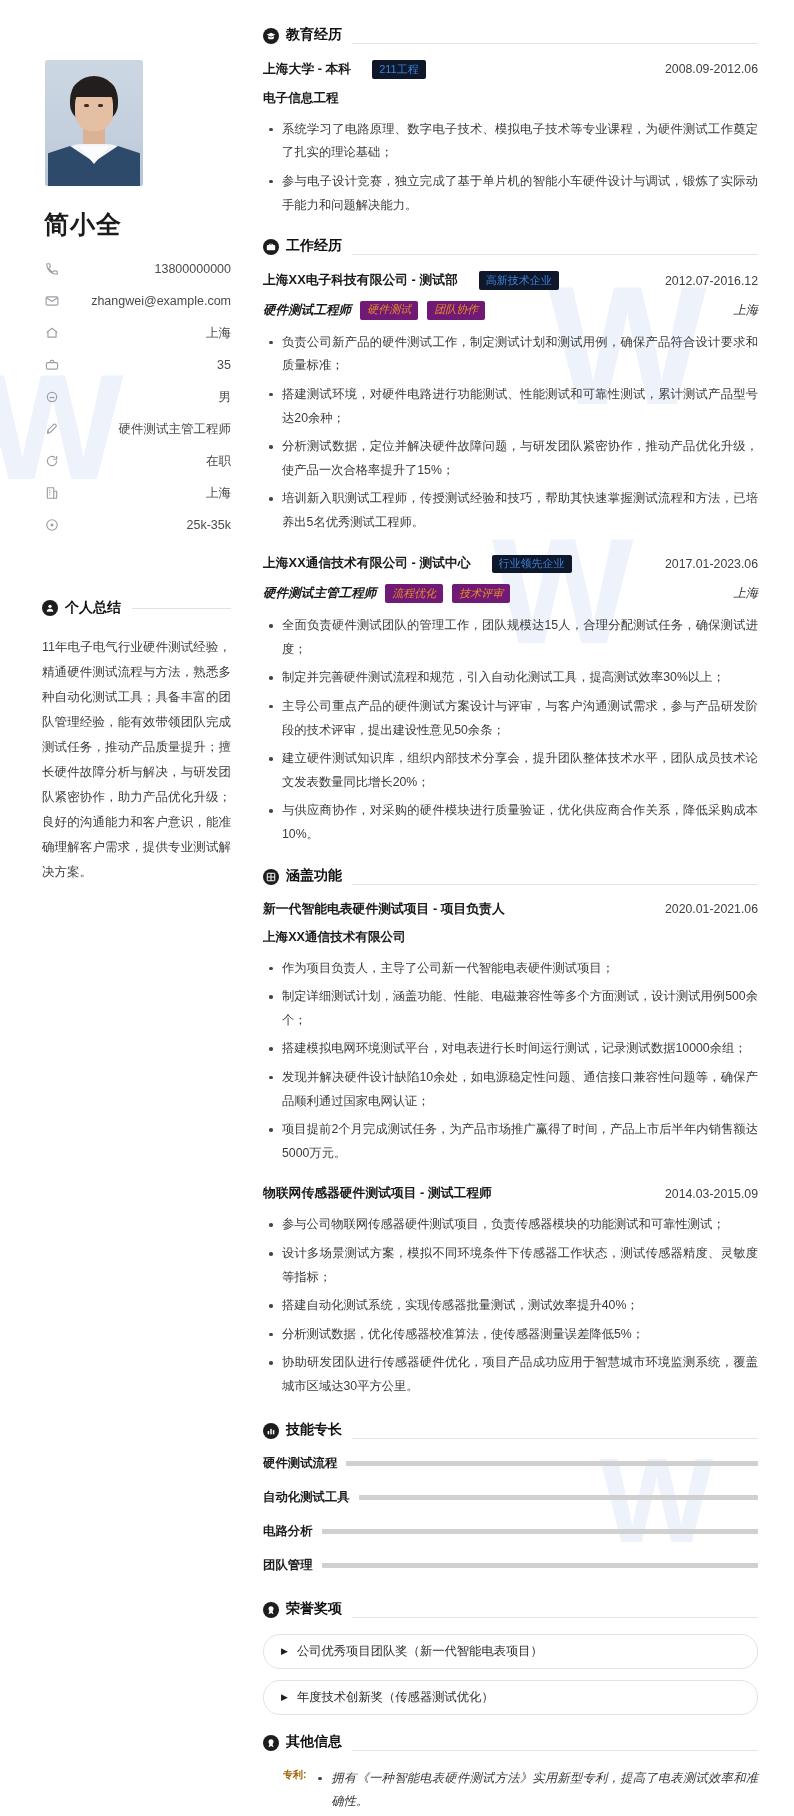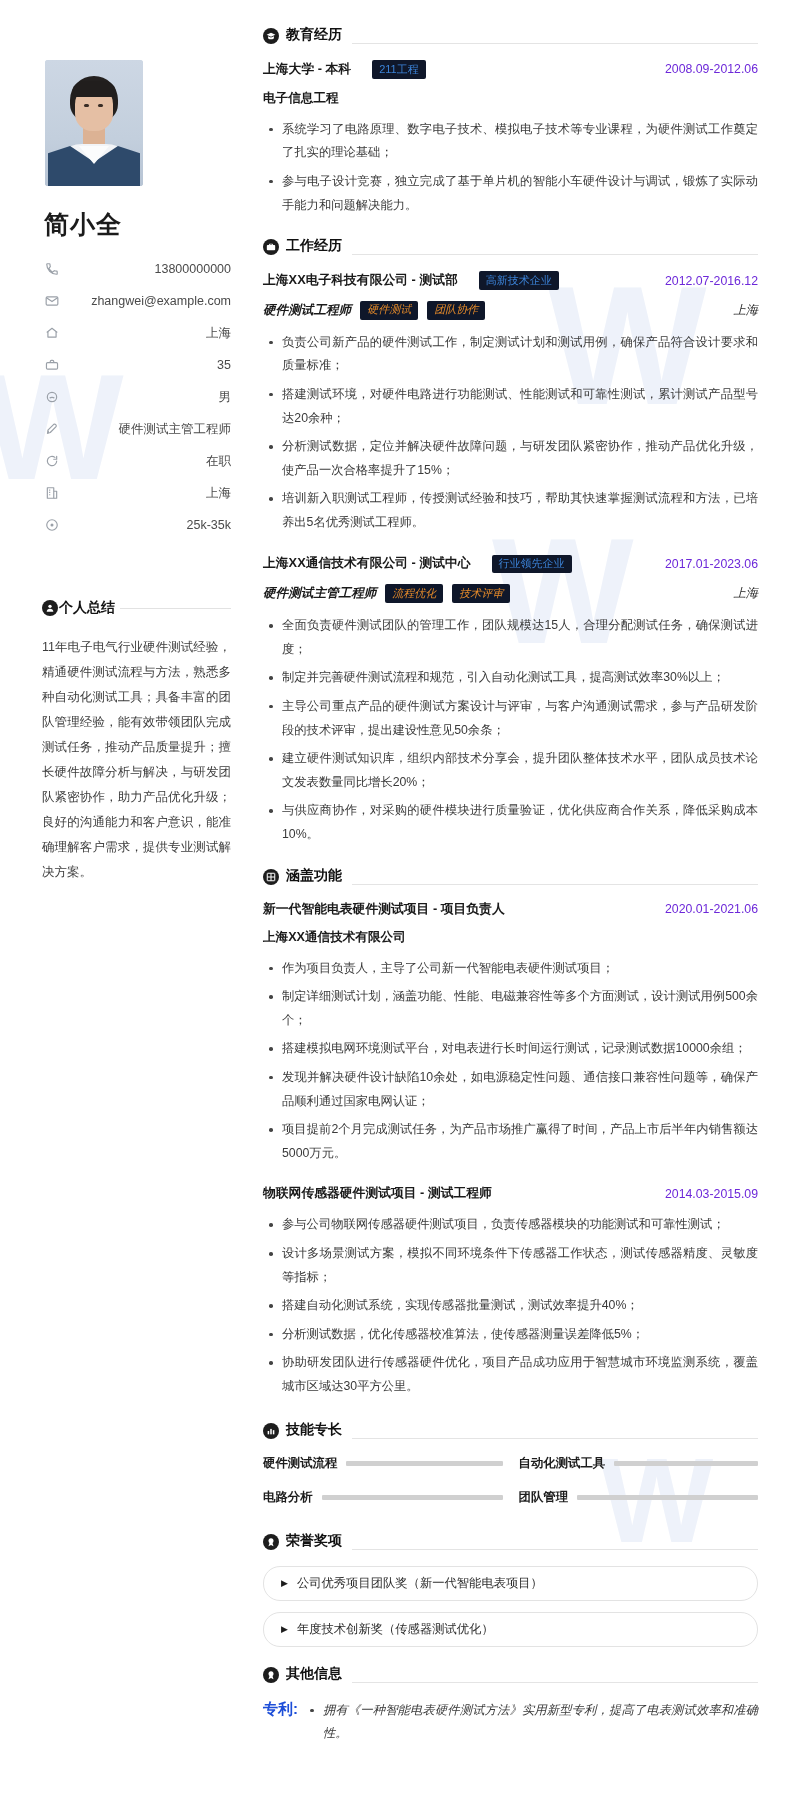--- a/index.html
+++ b/index.html
@@ -89,21 +89,21 @@
     width: 15px; height: 15px;
     flex: 0 0 15px;
     display: flex; align-items: center; justify-content: center;
     color: #9aa0a8;
   }
   .contact-row .ci svg { display: block; }
   .contact-val { line-height: 1.2; }
 
   .side-section { margin-top: 66px; }
   .side-head {
-    display: flex; align-items: center; gap: 1px;
+    display: flex; align-items: center; gap: 7px;
     margin: 0 0 18px 0;
   }
   .side-head .badge {
     width: 16px; height: 16px; border-radius: 50%;
     background: #1d1d1d; color: #fff;
     display: flex; align-items: center; justify-content: center;
     flex: 0 0 16px;
   }
   .side-head .badge svg { display: block; }
   .side-head .t { font-size: 14px; font-weight: 700; color: #141414; }
@@ -141,41 +141,41 @@
   .sec-head .t { font-size: 14px; font-weight: 700; color: #111; white-space: nowrap; }
   .sec-head .rule { flex: 1; height: 1px; background: #e4e4e4; margin-left: 3px; }
 
   .entry { margin-bottom: 20px; }
   .entry-top {
     display: flex; align-items: center;
     gap: 21px;
     margin-bottom: 11px;
   }
   .entry-title { font-size: 12.8px; font-weight: 700; color: #1a1a1a; white-space: nowrap; }
-  .entry-date { margin-left: auto; font-size: 12.3px; color: #6d28d9; white-space: nowrap; font-weight: 400; }
+  .entry-date { margin-left: auto; font-size: 12.3px; color: #404040; white-space: nowrap; font-weight: 400; }
   .entry-sub {
     display: flex; align-items: center; gap: 9px;
     margin-bottom: 11px;
     font-style: italic;
   }
   .entry-role { font-size: 12.6px; font-weight: 700; color: #1a1a1a; white-space: nowrap; }
   .entry-loc { margin-left: auto; font-size: 12.3px; color: #2a2a2a; white-space: nowrap; }
   .entry-major { font-size: 12.6px; font-weight: 700; color: #1a1a1a; margin-bottom: 11px; }
   .entry-org { font-size: 12.6px; font-weight: 700; color: #1a1a1a; margin-bottom: 11px; }
 
   .tag {
     display: inline-block;
     font-size: 11px;
     padding: 2.5px 7px;
     border-radius: 2px;
     white-space: nowrap;
     line-height: 1.25;
   }
   .tag-blue { background: #0f172a; color: #3b82d6; }
-  .tag-orange { background: #0f172a; color: #e48a2a; }
+  .tag-orange { background: #701a75; color: #e48a2a; }
 
   ul.bullets { margin: 0; padding: 0; list-style: none; }
   ul.bullets li {
     position: relative;
     padding-left: 19px;
     font-size: 12.3px;
     line-height: 1.92;
     color: #3a3a3a;
     margin-bottom: 5px;
     text-align: justify;
@@ -185,21 +185,21 @@
     position: absolute;
     left: 6px; top: 10px;
     width: 3.5px; height: 3.5px;
     border-radius: 50%;
     background: #444;
   }
 
   
   .skills-grid {
     display: grid;
-    grid-template-columns: 1fr 1fr;
+    grid-template-columns: 1fr;
     column-gap: 16px;
     row-gap: 17px;
     margin-bottom: 26px;
   }
   .skill {
     display: flex; align-items: center; gap: 9px;
   }
   .skill-name { font-size: 12.4px; font-weight: 700; color: #1d1d1d; white-space: nowrap; }
   .skill-track {
     flex: 1;
@@ -219,21 +219,21 @@
     padding: 8px 17px;
     margin-bottom: 11px;
     font-size: 12.3px;
     color: #2c2c2c;
     background: #fff;
   }
   .award .tri { color: #1c1c1c; font-size: 9px; line-height: 1; flex: 0 0 auto; }
 
   
   .other-row { display: flex; gap: 6px; align-items: flex-start; }
-  .other-label { font-size: 15px; font-weight: 700; color: #1d4ed8; white-space: nowrap; padding-top: 1px; }
+  .other-label { font-size: 10px; font-weight: 700; color: #a16207; white-space: nowrap; padding-top: 1px; margin-left: 20px; }
   .other-body { flex: 1; min-width: 0; }
   .other-body ul.bullets li { margin-bottom: 0; font-style: italic; }
 </style>
 </head>
 <body>
 
 <div class="page">
 
   <div class="watermark wm-a">W</div>
   <div class="watermark wm-b">W</div>

